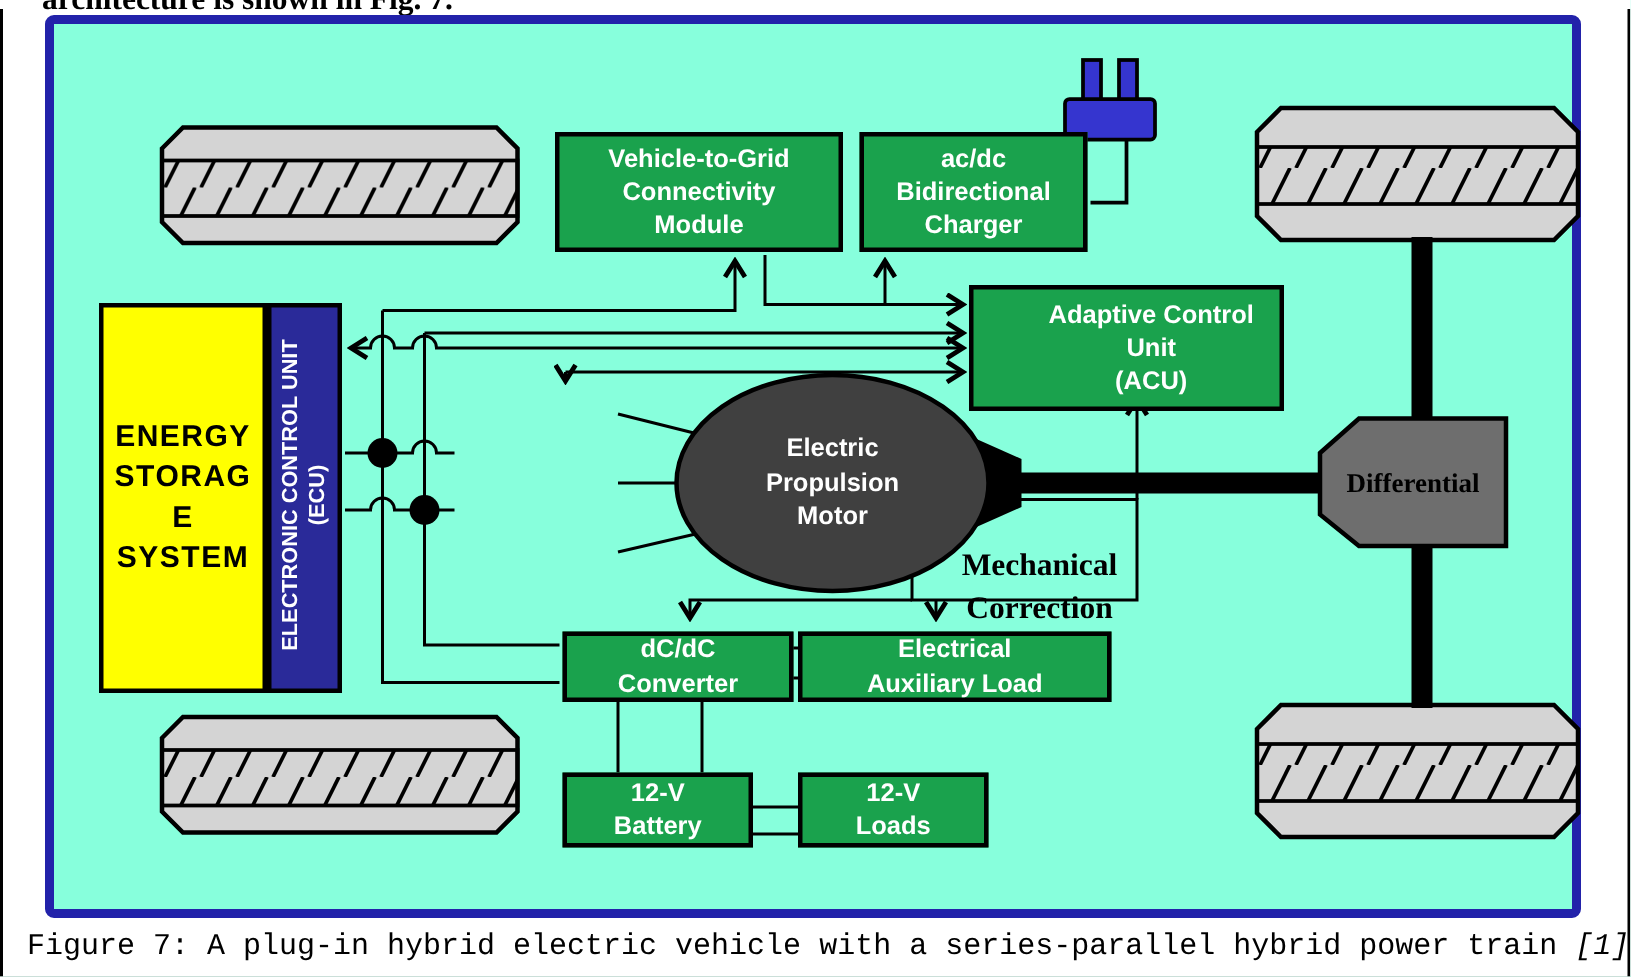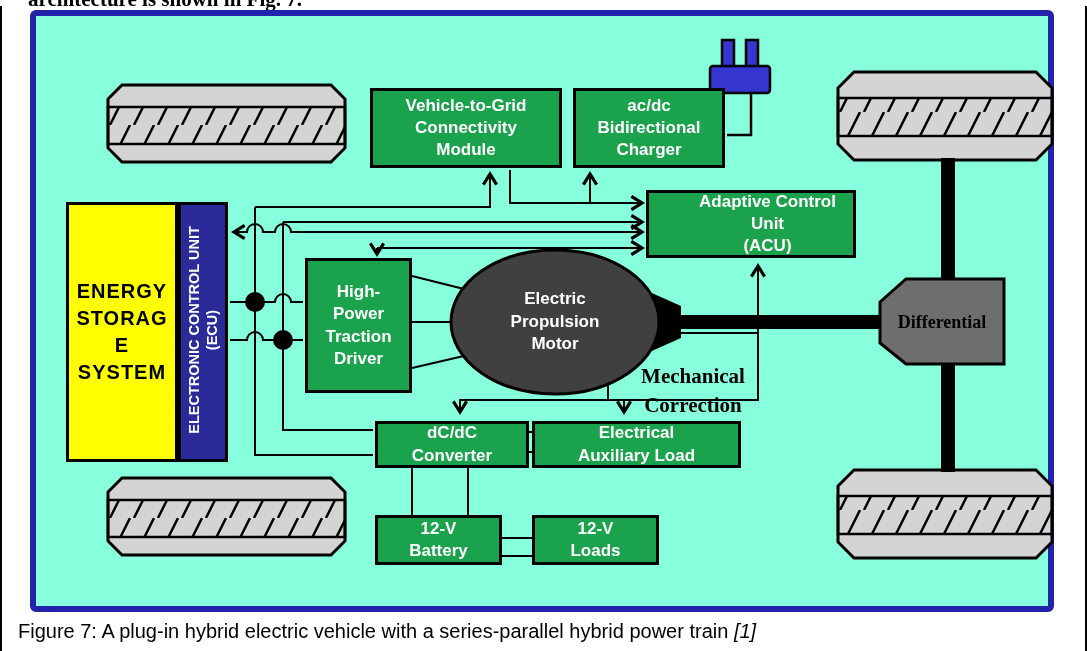--- a/index.html
+++ b/index.html
@@ -37,21 +37,21 @@
   .overlay-label{
     position:absolute;display:flex;align-items:center;justify-content:center;text-align:center;
     white-space:pre-line;font-weight:bold;pointer-events:none;
   }
   .motor-label{color:#fff;font-size:17px;line-height:1.35;}
   .serif-label{font-family:"Liberation Serif",serif;color:#000;}
   .diff-label{font-size:18px;}
   .mech-label{font-size:21px;line-height:1.4;}
   .caption{
     position:absolute;left:18px;top:620px;width:1050px;
-    font-family:Liberation Sans, sans-serif;font-size:20px;color:#000;white-space:nowrap;
+    font-family:Liberation Mono, monospace;font-size:20px;color:#000;white-space:nowrap;text-align:center;
   }
   .caption em{font-style:italic;}
 </style>
 </head>
 <body>
 
 <div class="page">
 
   <div class="top-clip">
     <span>architecture is shown in Fig. 7.</span>
@@ -138,27 +138,23 @@
 
     <ellipse cx="555" cy="322" rx="104" ry="72" fill="#404040" stroke="#000" stroke-width="3"></ellipse>
   </svg>
 
   <div class="node green" style="left:370px;top:88px;width:192px;height:80px;">Vehicle-to-Grid
 Connectivity
 Module</div>
   <div class="node green" style="left:573px;top:88px;width:152px;height:80px;">ac/dc
 Bidirectional
 Charger</div>
-  <div class="node green" style="left:646px;top:190px;width:210px;height:68px;padding-left:33px;">Adaptive Control
+  <div class="node green" style="left:646px;top:190px;width:210px;height:84px;padding-left:33px;">Adaptive Control
 Unit
 (ACU)</div>
-  <div class="node green" style="left:305px;top:258px;width:107px;height:135px;">High-
-Power
-Traction
-Driver</div>
   <div class="node green" style="left:375px;top:421px;width:154px;height:47px;">dC/dC
 Converter</div>
   <div class="node green" style="left:532px;top:421px;width:209px;height:47px;">Electrical
 Auxiliary Load</div>
   <div class="node green" style="left:375px;top:515px;width:127px;height:50px;">12-V
 Battery</div>
   <div class="node green" style="left:532px;top:515px;width:127px;height:50px;">12-V
 Loads</div>
 
   <div class="node yellow" style="left:66px;top:202px;width:112px;height:260px;">ENERGY

